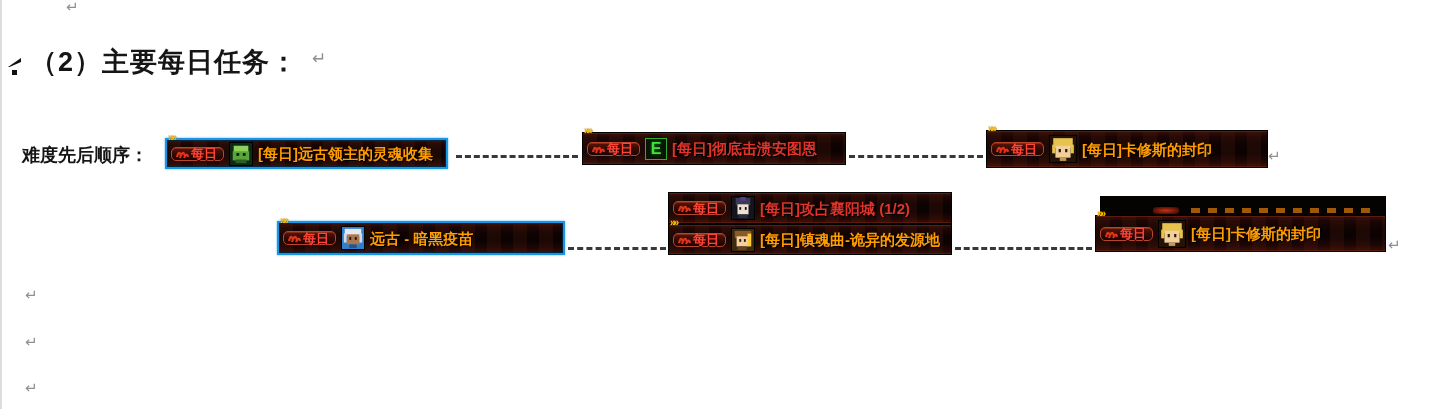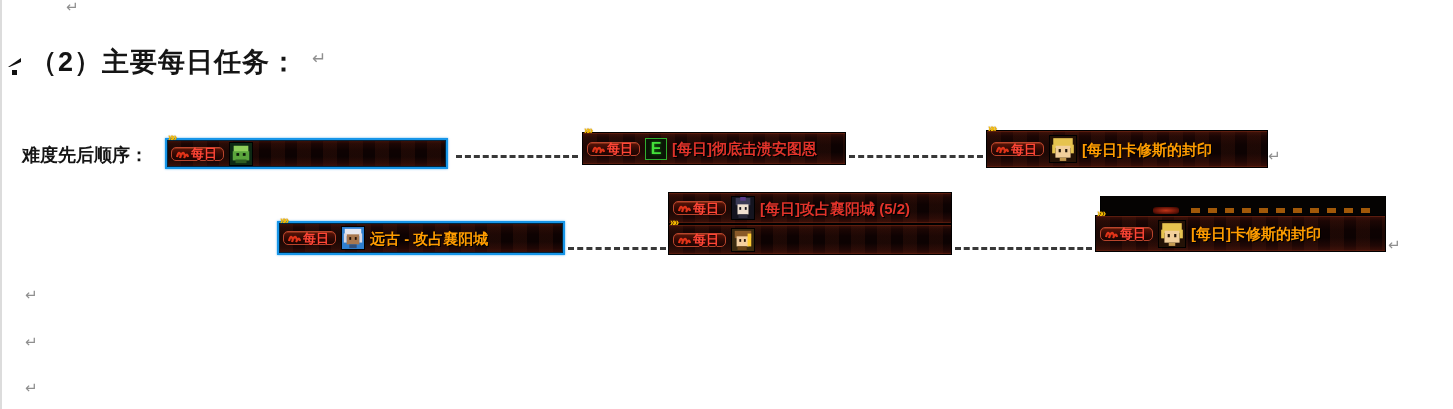--- a/index.html
+++ b/index.html
@@ -121,20 +121,21 @@
       <span class="tag-label">每日</span>
     </span>
     <svg class="portrait" viewBox="0 0 24 24">
       <rect width="24" height="24" fill="#0d2a14"></rect>
       <rect x="4" y="3" width="16" height="7" fill="#8fd05a"></rect>
       <rect x="3" y="9" width="18" height="10" fill="#5aa43c"></rect>
       <rect x="7" y="11" width="3" height="3" fill="#0a1a08"></rect>
       <rect x="14" y="11" width="3" height="3" fill="#0a1a08"></rect>
       <rect x="6" y="18" width="12" height="4" fill="#2e5e22"></rect>
     </svg>
+    <span class="quest-label text-orange">[每日]远古领主的灵魂收集</span>
   </div>
 
   <div class="dash" style="left:456px; top:155px; width:122px;"></div>
 
   <div class="badge" style="left:582px; top:132px; width:264px; height:33px;">
     <span class="chevrons">»»</span>
     <span class="daily-tag">
       <svg class="claw" width="14" height="14" viewBox="0 0 14 14">
         <path d="M2 10 Q4 2 6 9 M5 11 Q8 2 10 9 M9 11 Q12 5 13 10" stroke="#e03318" stroke-width="2.2" fill="none"></path>
       </svg>
@@ -180,61 +181,62 @@
     <svg class="portrait" viewBox="0 0 24 24">
       <rect width="24" height="24" fill="#2f7fd0"></rect>
       <rect x="3" y="2" width="18" height="8" fill="#e8e8f0"></rect>
       <rect x="5" y="8" width="14" height="11" fill="#a87850"></rect>
       <rect x="8" y="11" width="2" height="3" fill="#201008"></rect>
       <rect x="14" y="11" width="2" height="3" fill="#201008"></rect>
       <rect x="2" y="7" width="3" height="10" fill="#d8d8e4"></rect>
       <rect x="19" y="7" width="3" height="10" fill="#d8d8e4"></rect>
       <rect x="8" y="19" width="8" height="4" fill="#33507a"></rect>
     </svg>
-    <span class="quest-label text-orange">远古 - 攻占襄阳城</span>
+    <span class="quest-label text-orange">远古 - 暗黑疫苗</span>
   </div>
 
   <div class="dash" style="left:568px; top:247px; width:98px;"></div>
 
   <div class="badge" style="left:668px; top:192px; width:284px; height:32px;">
     <span class="daily-tag">
       <svg class="claw" width="14" height="14" viewBox="0 0 14 14">
         <path d="M2 10 Q4 2 6 9 M5 11 Q8 2 10 9 M9 11 Q12 5 13 10" stroke="#e03318" stroke-width="2.2" fill="none"></path>
       </svg>
       <span class="tag-label">每日</span>
     </span>
     <svg class="portrait" viewBox="0 0 24 24">
       <rect width="24" height="24" fill="#14141f"></rect>
       <rect x="4" y="1" width="16" height="8" fill="#3a3a55"></rect>
       <rect x="6" y="8" width="12" height="11" fill="#efe0d0"></rect>
       <rect x="8" y="11" width="2" height="3" fill="#10101a"></rect>
       <rect x="14" y="11" width="2" height="3" fill="#10101a"></rect>
       <rect x="9" y="0" width="6" height="4" fill="#5a3a8a"></rect>
       <rect x="7" y="19" width="10" height="4" fill="#2a2a3a"></rect>
     </svg>
-    <span class="quest-label text-red">[每日]攻占襄阳城 (5/2)</span>
+    <span class="quest-label text-red">[每日]攻占襄阳城 (1/2)</span>
   </div>
 
   <div class="badge" style="left:668px; top:224px; width:284px; height:31px;">
     <span class="chevrons">»»</span>
     <span class="daily-tag">
       <svg class="claw" width="14" height="14" viewBox="0 0 14 14">
         <path d="M2 10 Q4 2 6 9 M5 11 Q8 2 10 9 M9 11 Q12 5 13 10" stroke="#e03318" stroke-width="2.2" fill="none"></path>
       </svg>
       <span class="tag-label">每日</span>
     </span>
     <svg class="portrait" viewBox="0 0 24 24">
       <rect width="24" height="24" fill="#3a2a10"></rect>
       <rect x="3" y="2" width="18" height="8" fill="#8a5a28"></rect>
       <rect x="5" y="8" width="13" height="11" fill="#f4cfa0"></rect>
       <rect x="8" y="11" width="2" height="3" fill="#241408"></rect>
       <rect x="13" y="11" width="2" height="3" fill="#241408"></rect>
       <rect x="17" y="5" width="4" height="14" fill="#ffcc33"></rect>
       <rect x="6" y="19" width="10" height="4" fill="#6a4418"></rect>
     </svg>
+    <span class="quest-label text-orange">[每日]镇魂曲-诡异的发源地</span>
   </div>
 
   <div class="dash" style="left:955px; top:247px; width:137px;"></div>
 
   <div class="clipped-badge" style="left:1100px; top:196px; width:286px; height:19px;">
     <div class="clipped-tagblob"></div>
     <div class="clipped-smudge"></div>
   </div>
 
   <div class="badge" style="left:1095px; top:215px; width:291px; height:37px;">

